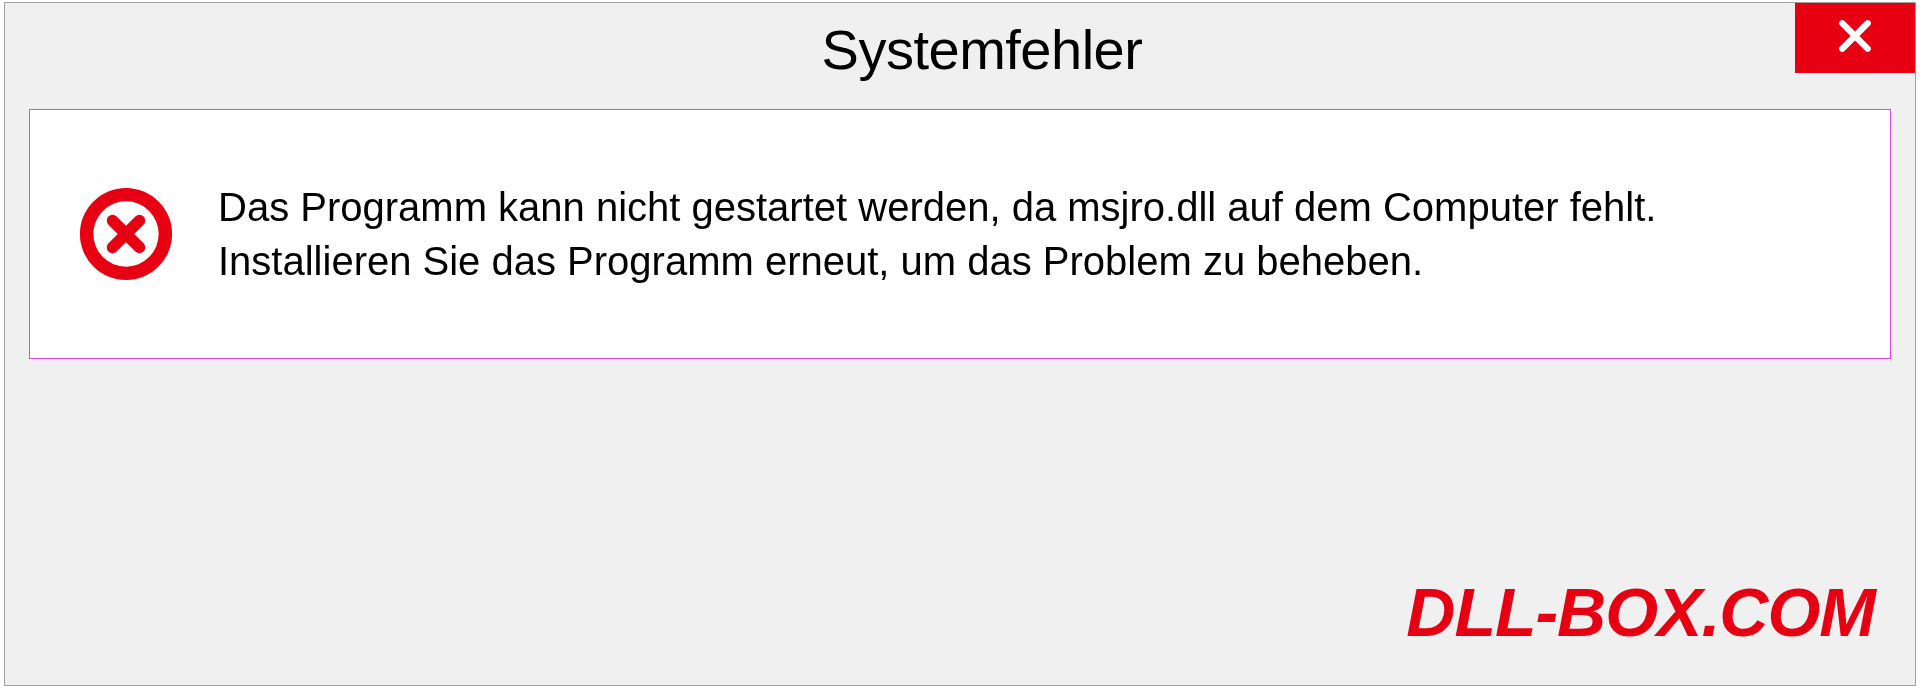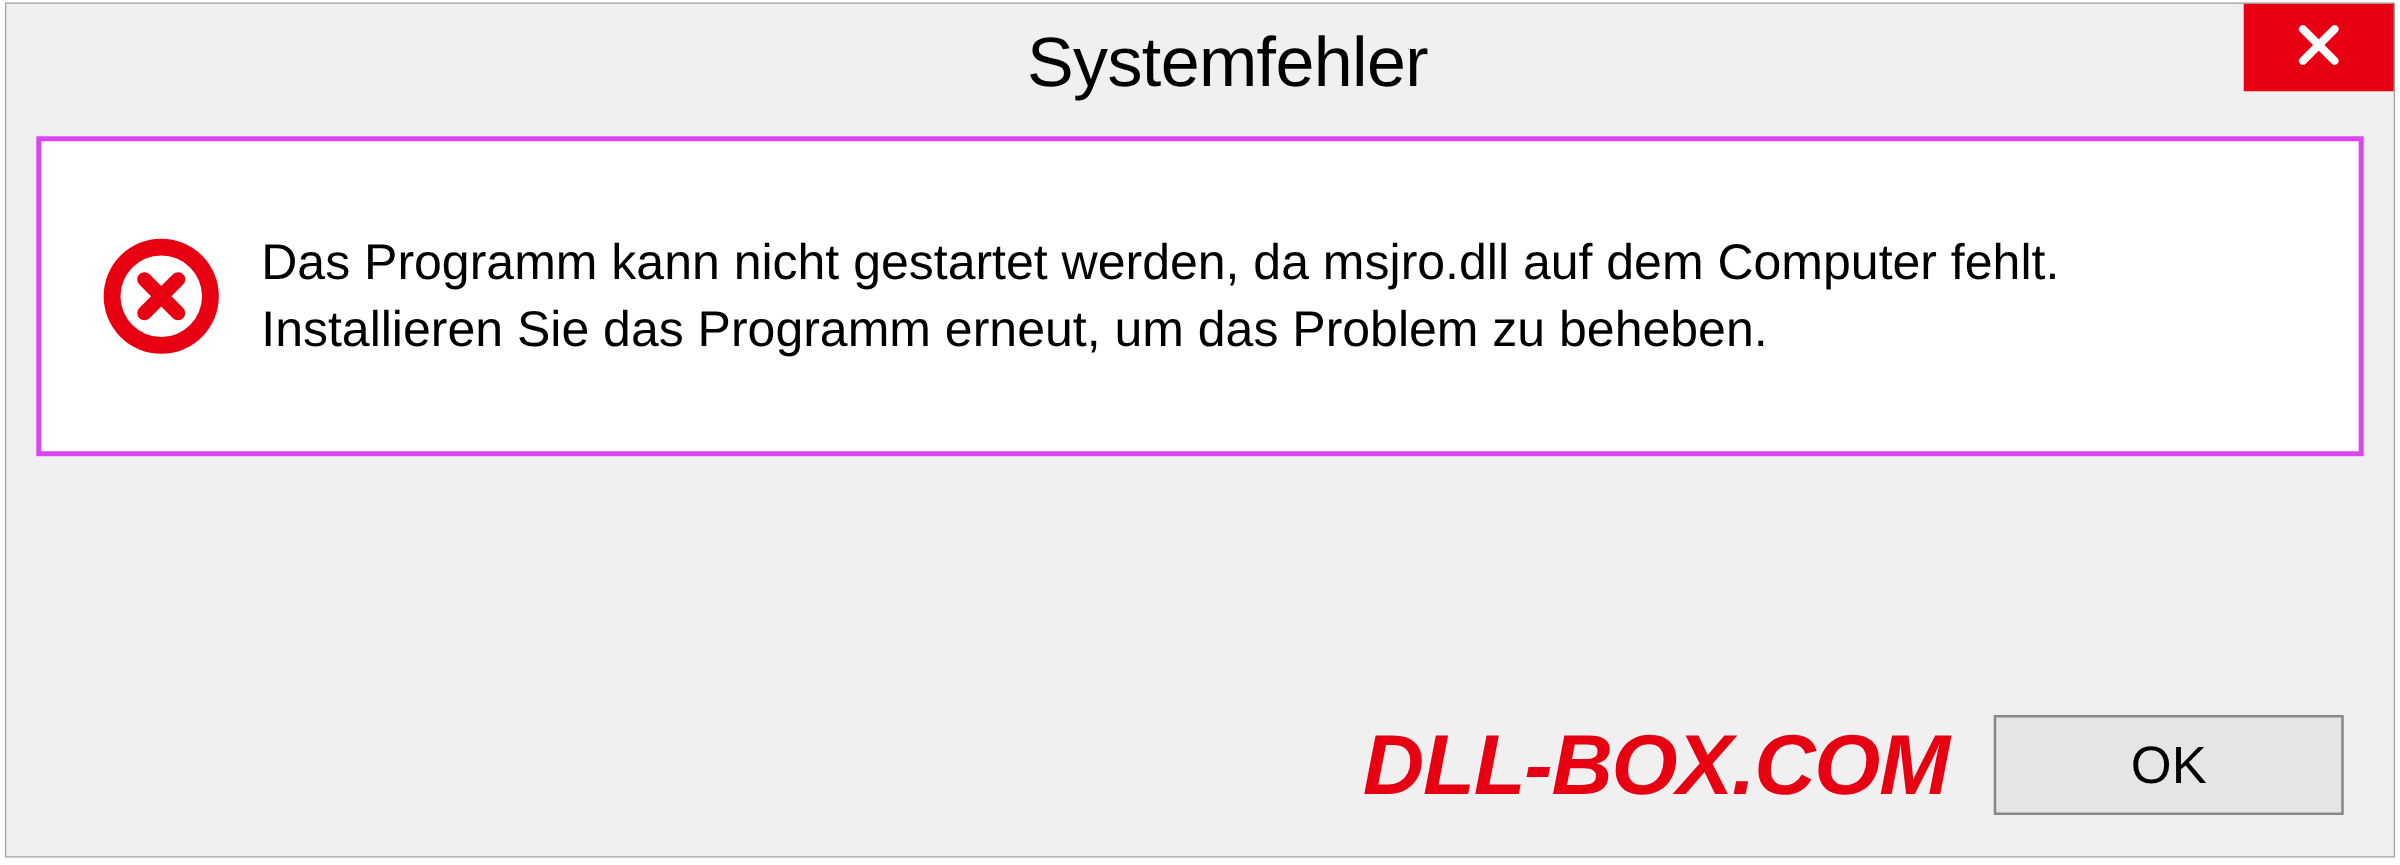--- a/index.html
+++ b/index.html
@@ -50,25 +50,25 @@
       justify-content: center;
       cursor: pointer;
     }
     .close-btn svg {
       width: 38px;
       height: 38px;
     }
     .content-area {
       margin: 16px 24px 0 24px;
       background: #ffffff;
-      border: 4px solid #d946ef;
+      border: 1px solid #d946ef;
       padding: 70px 48px 70px 48px;
       display: flex;
       align-items: center;
-      gap: 32px;
+      gap: 44px;
     }
     .error-icon {
       flex-shrink: 0;
       width: 96px;
       height: 96px;
     }
     .message {
       font-size: 40px;
       line-height: 1.35;
       color: #000;
@@ -132,17 +132,14 @@
         <circle cx="50" cy="50" r="34" fill="#ffffff"></circle>
         <line x1="36" y1="36" x2="64" y2="64" stroke="#e60012" stroke-width="12" stroke-linecap="round"></line>
         <line x1="64" y1="36" x2="36" y2="64" stroke="#e60012" stroke-width="12" stroke-linecap="round"></line>
       </svg>
     </span>
     <div class="message">Das Programm kann nicht gestartet werden, da msjro.dll auf dem Computer fehlt. Installieren Sie das Programm erneut, um das Problem zu beheben.</div>
   </div>
 
   <div class="footer">
     <div class="watermark">DLL-BOX.COM</div>
-    <div class="ok-btn">
-      <span>OK</span>
-    </div>
   </div>
 </div>
 
 </body></html>

